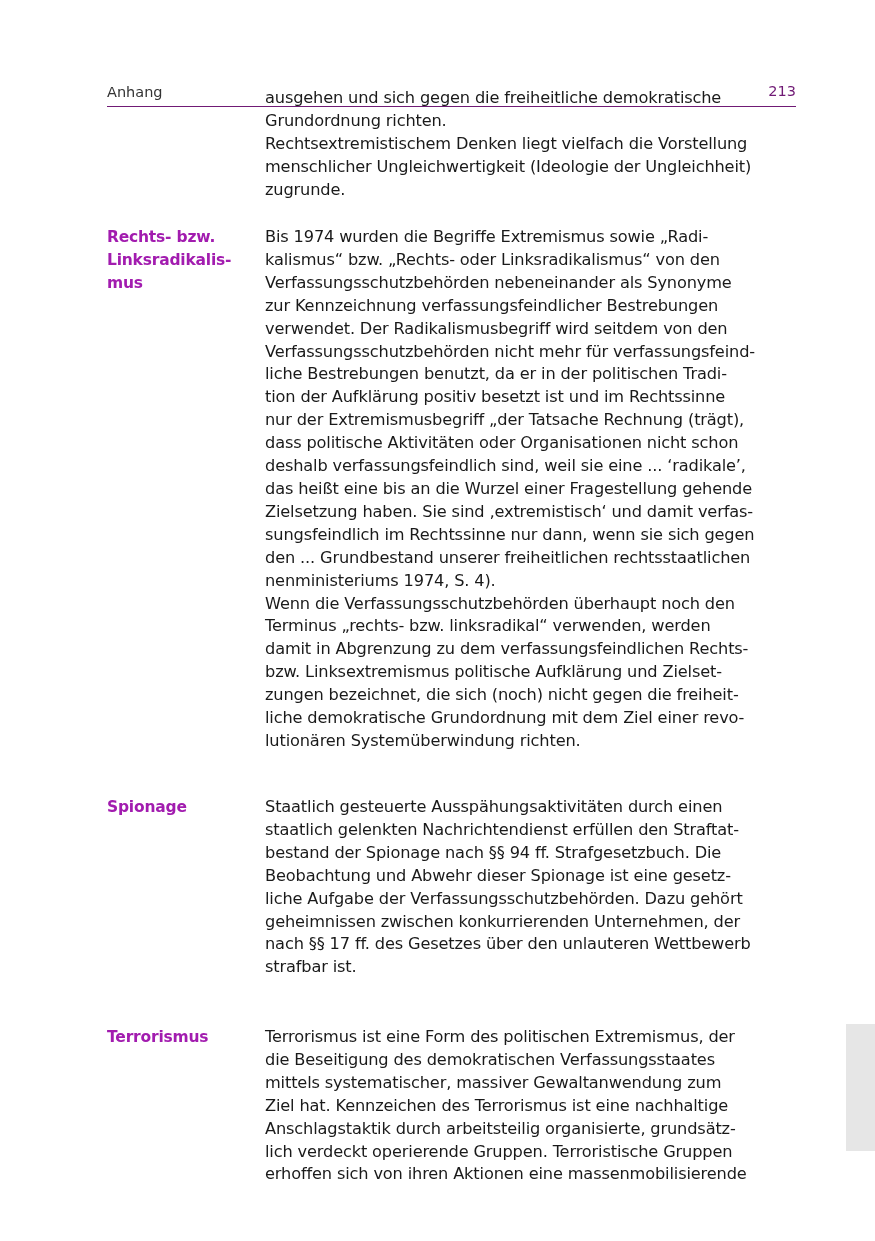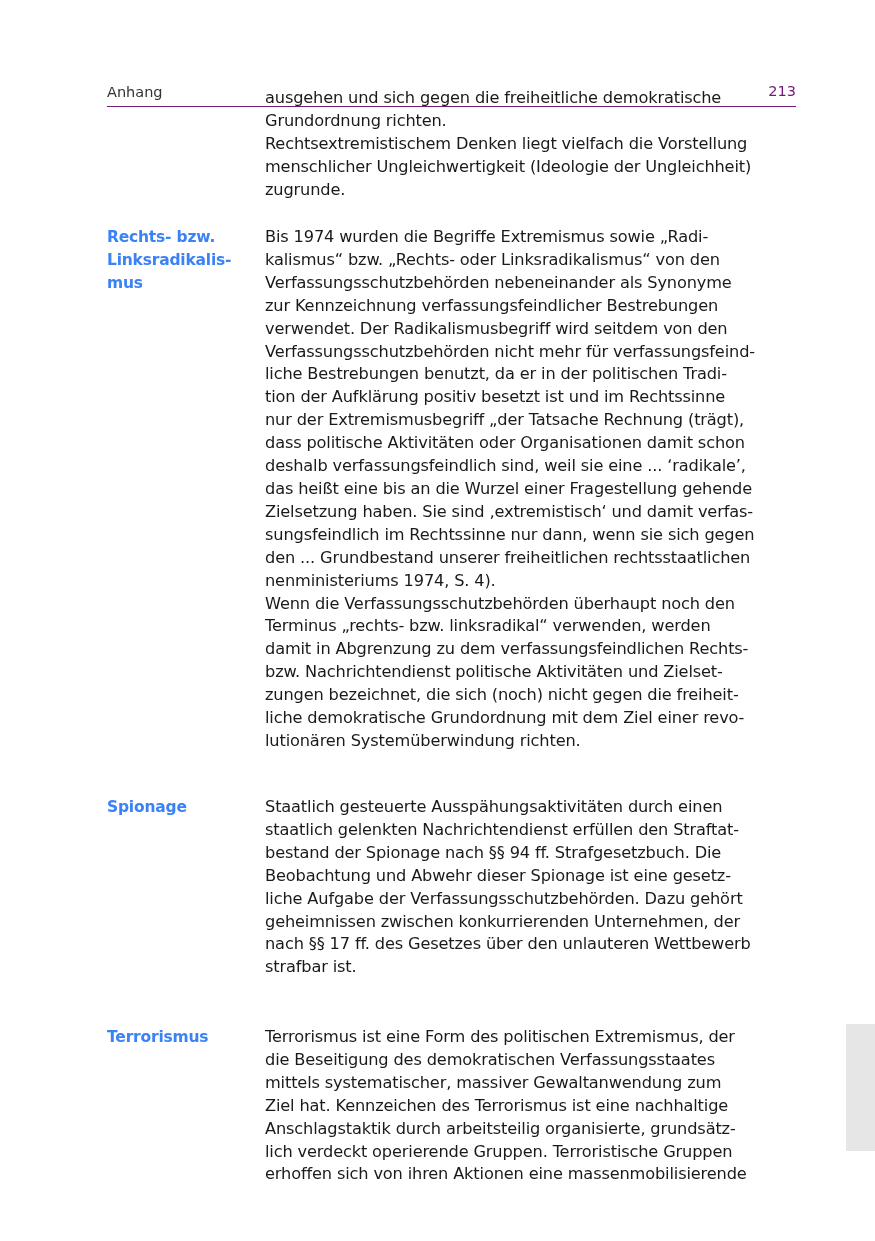--- a/index.html
+++ b/index.html
@@ -32,21 +32,21 @@
       left: 107px;
       width: 690px;
     }
     .term {
       position: absolute;
       left: 0; top: 0;
       width: 150px;
       font-weight: bold;
       font-size: 15.5px;
       line-height: 23px;
-      color: #3b82f6;
+      color: #a21caf;
     }
     .body {
       position: absolute;
       left: 158px; top: 0;
       width: 540px;
     }
     .line {
       display: block;
       white-space: nowrap;
       font-size: 16.2px;
@@ -89,31 +89,31 @@
   <div class="body">
       <span class="line">Bis 1974 wurden die Begriffe Extremismus sowie „Radi-</span>
       <span class="line">kalismus“ bzw. „Rechts- oder Linksradikalismus“ von den</span>
       <span class="line">Verfassungsschutzbehörden nebeneinander als Synonyme</span>
       <span class="line">zur Kennzeichnung verfassungsfeindlicher Bestrebungen</span>
       <span class="line">verwendet. Der Radikalismusbegriff wird seitdem von den</span>
       <span class="line">Verfassungsschutzbehörden nicht mehr für verfassungsfeind-</span>
       <span class="line">liche Bestrebungen benutzt, da er in der politischen Tradi-</span>
       <span class="line">tion der Aufklärung positiv besetzt ist und im Rechtssinne</span>
       <span class="line">nur der Extremismusbegriff „der Tatsache Rechnung (trägt),</span>
-      <span class="line">dass politische Aktivitäten oder Organisationen damit schon</span>
+      <span class="line">dass politische Aktivitäten oder Organisationen nicht schon</span>
       <span class="line">deshalb verfassungsfeindlich sind, weil sie eine ... ‘radikale’,</span>
       <span class="line">das heißt eine bis an die Wurzel einer Fragestellung gehende</span>
       <span class="line">Zielsetzung haben. Sie sind ‚extremistisch‘ und damit verfas-</span>
       <span class="line">sungsfeindlich im Rechtssinne nur dann, wenn sie sich gegen</span>
       <span class="line">den ... Grundbestand unserer freiheitlichen rechtsstaatlichen</span>
       <span class="line">nenministeriums 1974, S. 4).</span>
       <span class="line">Wenn die Verfassungsschutzbehörden überhaupt noch den</span>
       <span class="line">Terminus „rechts- bzw. linksradikal“ verwenden, werden</span>
       <span class="line">damit in Abgrenzung zu dem verfassungsfeindlichen Rechts-</span>
-      <span class="line">bzw. Nachrichtendienst politische Aktivitäten und Zielset-</span>
+      <span class="line">bzw. Linksextremismus politische Aufklärung und Zielset-</span>
       <span class="line">zungen bezeichnet, die sich (noch) nicht gegen die freiheit-</span>
       <span class="line">liche demokratische Grundordnung mit dem Ziel einer revo-</span>
       <span class="line">lutionären Systemüberwindung richten.</span>
     </div>
 </div>
 
 <div class="entry" style="top:796px;">
   <div class="term">
       <span class="line">Spionage</span>
     </div>

